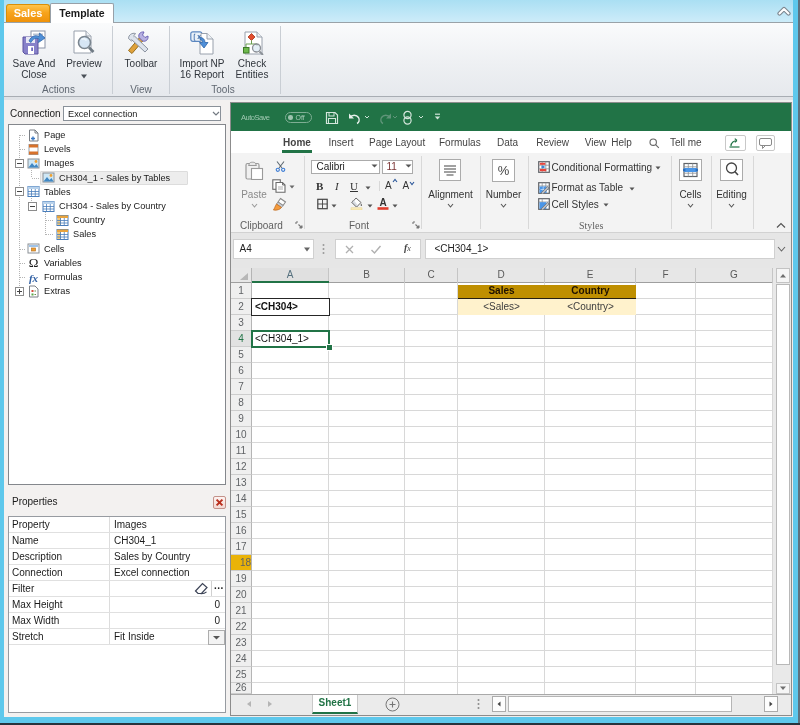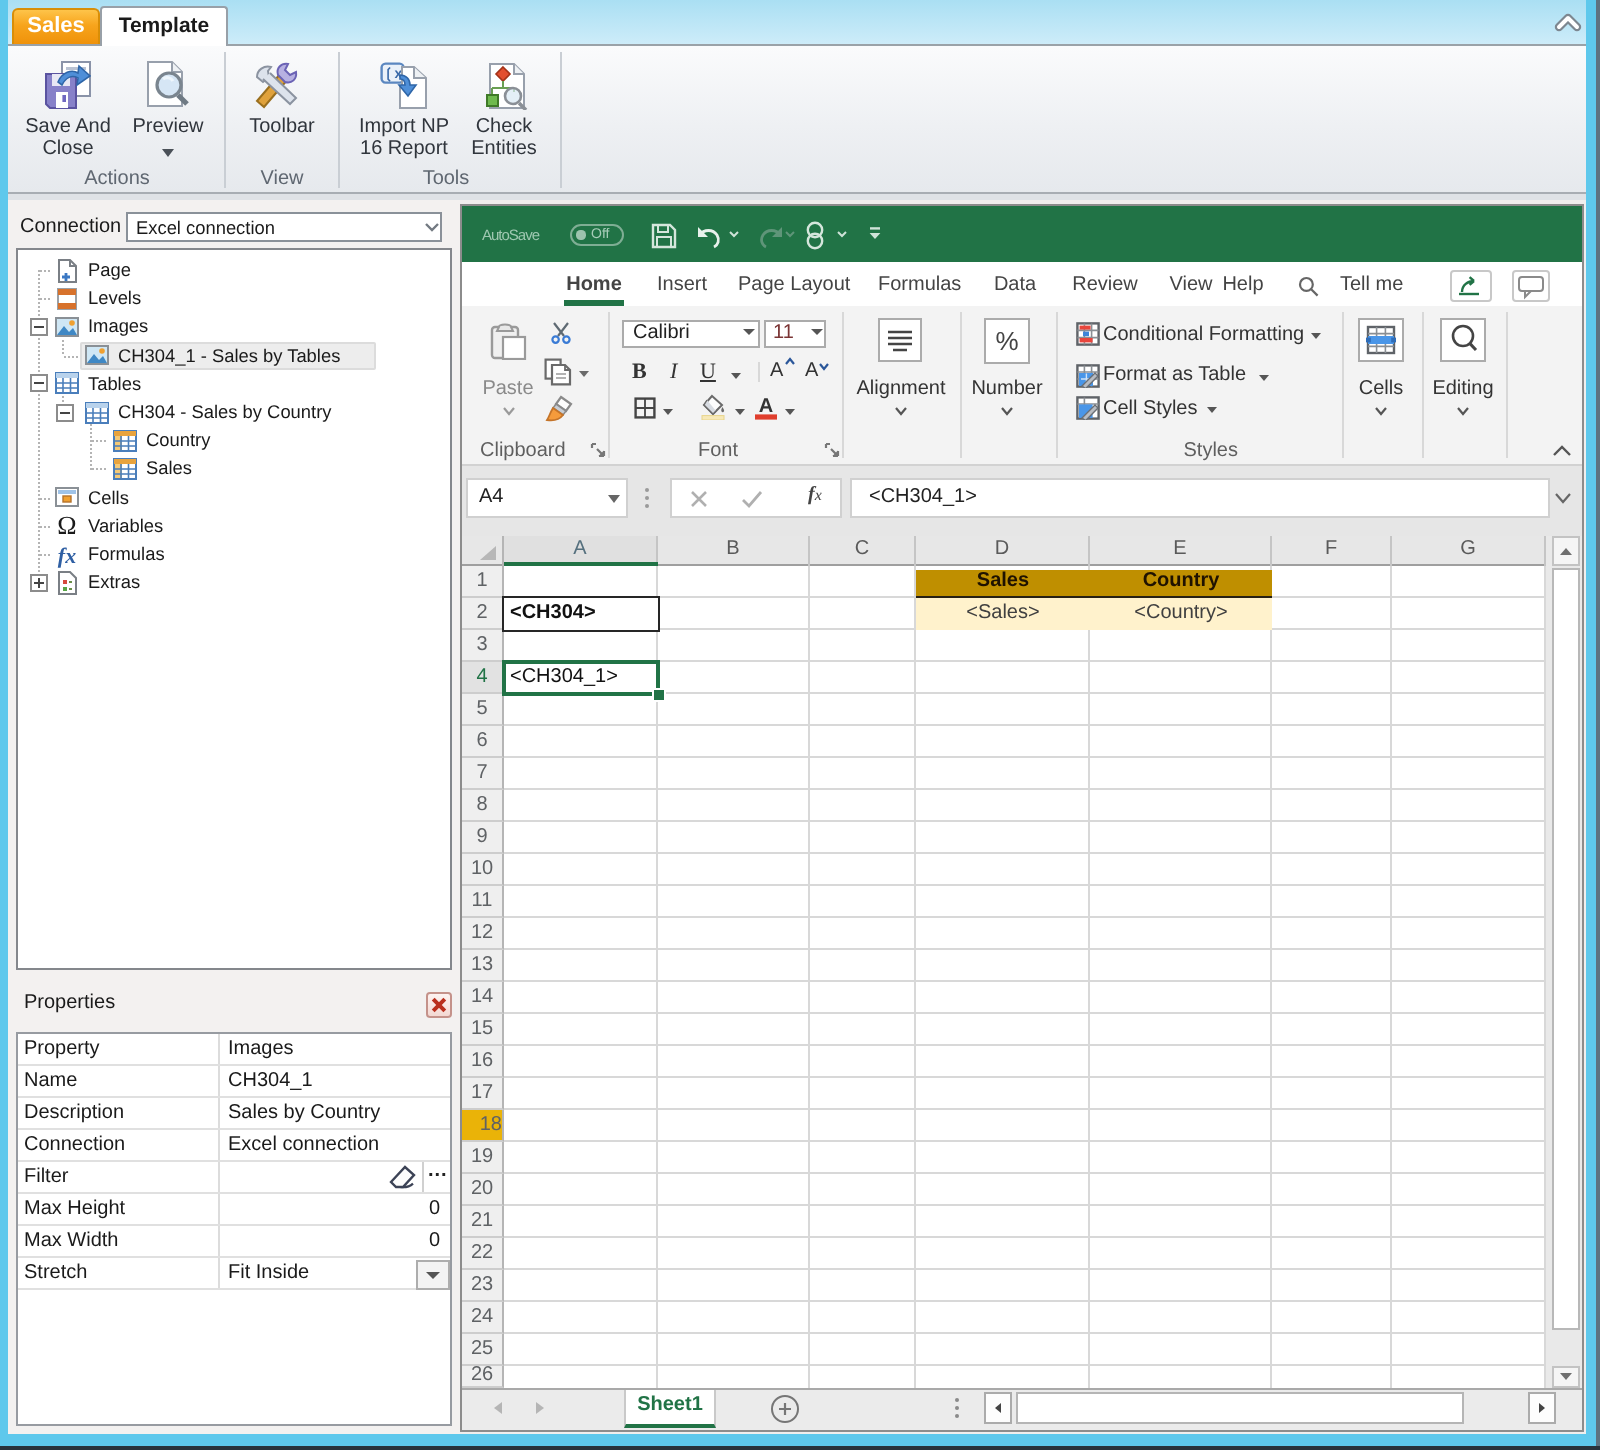--- a/index.html
+++ b/index.html
@@ -338,21 +338,21 @@
           <path d="M0.8 3.5 L3.5 6.5 L6.2 3.5 Z" fill="#cfe3d8"></path>
         </svg>
       </div>
 <div class="abs" style="left:0;top:28px;width:560px;height:22px;background:#fff;"></div>
 <div class="abs" style="left:51px;top:34.2px;font-size:10px;color:#444;white-space:nowrap;width:30px;text-align:center;font-weight:600;">Home</div>
 <div class="abs" style="left:51px;top:47px;width:30px;height:2.5px;background:#217346;"></div>
 <div class="abs" style="left:95px;top:34.2px;font-size:10px;color:#444;white-space:nowrap;width:30px;text-align:center;">Insert</div>
 <div class="abs" style="left:138px;top:34.2px;font-size:10px;color:#444;white-space:nowrap;width:50px;text-align:center;">Page Layout</div>
 <div class="abs" style="left:208px;top:34.2px;font-size:10px;color:#444;white-space:nowrap;width:41px;text-align:center;">Formulas</div>
 <div class="abs" style="left:265px;top:34.2px;font-size:10px;color:#444;white-space:nowrap;width:23px;text-align:center;">Data</div>
-<div class="abs" style="left:305px;top:34.2px;font-size:10px;color:#444;white-space:nowrap;width:33px;text-align:center;">Review</div>
+<div class="abs" style="left:305px;top:34.2px;font-size:10px;color:#444;white-space:nowrap;width:33px;text-align:right;">Review</div>
 <div class="abs" style="left:353px;top:34.2px;font-size:10px;color:#444;white-space:nowrap;width:23px;text-align:center;">View</div>
 <div class="abs" style="left:380px;top:34.2px;font-size:10px;color:#444;white-space:nowrap;width:21px;text-align:center;">Help</div>
 <div class="abs" style="left:418px;top:35px;width:11px;height:11px;">
         <svg width="11" height="11">
           <circle cx="4.2" cy="4.2" r="3.2" fill="none" stroke="#666" stroke-width="1.1"></circle>
           <path d="M6.6 6.6 L9.8 9.8" stroke="#666" stroke-width="1.1"></path>
         </svg>
       </div>
 <div class="abs" style="left:439px;top:34.2px;font-size:10px;color:#444;white-space:nowrap;">Tell me</div>
 <div class="abs" style="left:494px;top:32px;width:21px;height:16px;border:1px solid #c8c8c8;border-radius:2px;box-sizing:border-box;">
@@ -556,21 +556,21 @@
           <rect x="1.5" y="4.2" width="6.8" height="6.8" fill="#4a96e8"></rect>
           <path d="M3 11 L9.5 4.5 L11 6 L4.8 12.3 Z" fill="#b8bcc2" stroke="#6a6f75" stroke-width="0.7"></path>
         </svg>
       </div>
 <div class="abs" style="left:320.5px;top:95.5px;font-size:10px;color:#333;white-space:nowrap;">Cell Styles</div>
 <div class="abs" style="left:372px;top:100px;width:6px;height:4px;">
         <svg width="6" height="4">
           <path d="M0.5 0.5 L3.0 3.5 L5.5 0.5 Z" fill="#555"></path>
         </svg>
       </div>
-<div class="abs" style="left:348px;top:116.5px;font-size:10px;color:#5f5f5f;white-space:nowrap;width:40px;text-align:right;">Styles</div>
+<div class="abs" style="left:348px;top:116.5px;font-size:10px;color:#5f5f5f;white-space:nowrap;width:40px;text-align:left;font-family:Liberation Serif, serif;">Styles</div>
 <div class="abs" style="left:448px;top:56px;width:23px;height:22px;background:#fff;border:1px solid #ababab;box-sizing:border-box;">
         <svg width="21" height="20">
           <rect x="4" y="3.5" width="13" height="13" fill="#fff" stroke="#5f6368" stroke-width="1.2"></rect>
           <path d="M4 6.8 H17 M4 13.2 H17 M8.3 3.5 V16.5 M12.7 3.5 V16.5" stroke="#8a8f94" stroke-width="0.8"></path>
           <rect x="4" y="8" width="13" height="4" fill="#4a96e8"></rect>
           <rect x="3" y="8.8" width="2.4" height="2.4" fill="#2f6db8"></rect>
           <rect x="15.6" y="8.8" width="2.4" height="2.4" fill="#2f6db8"></rect>
         </svg>
       </div>
 <div class="abs" style="left:437px;top:85.5px;font-size:10px;color:#333;white-space:nowrap;width:45px;text-align:center;">Cells</div>

